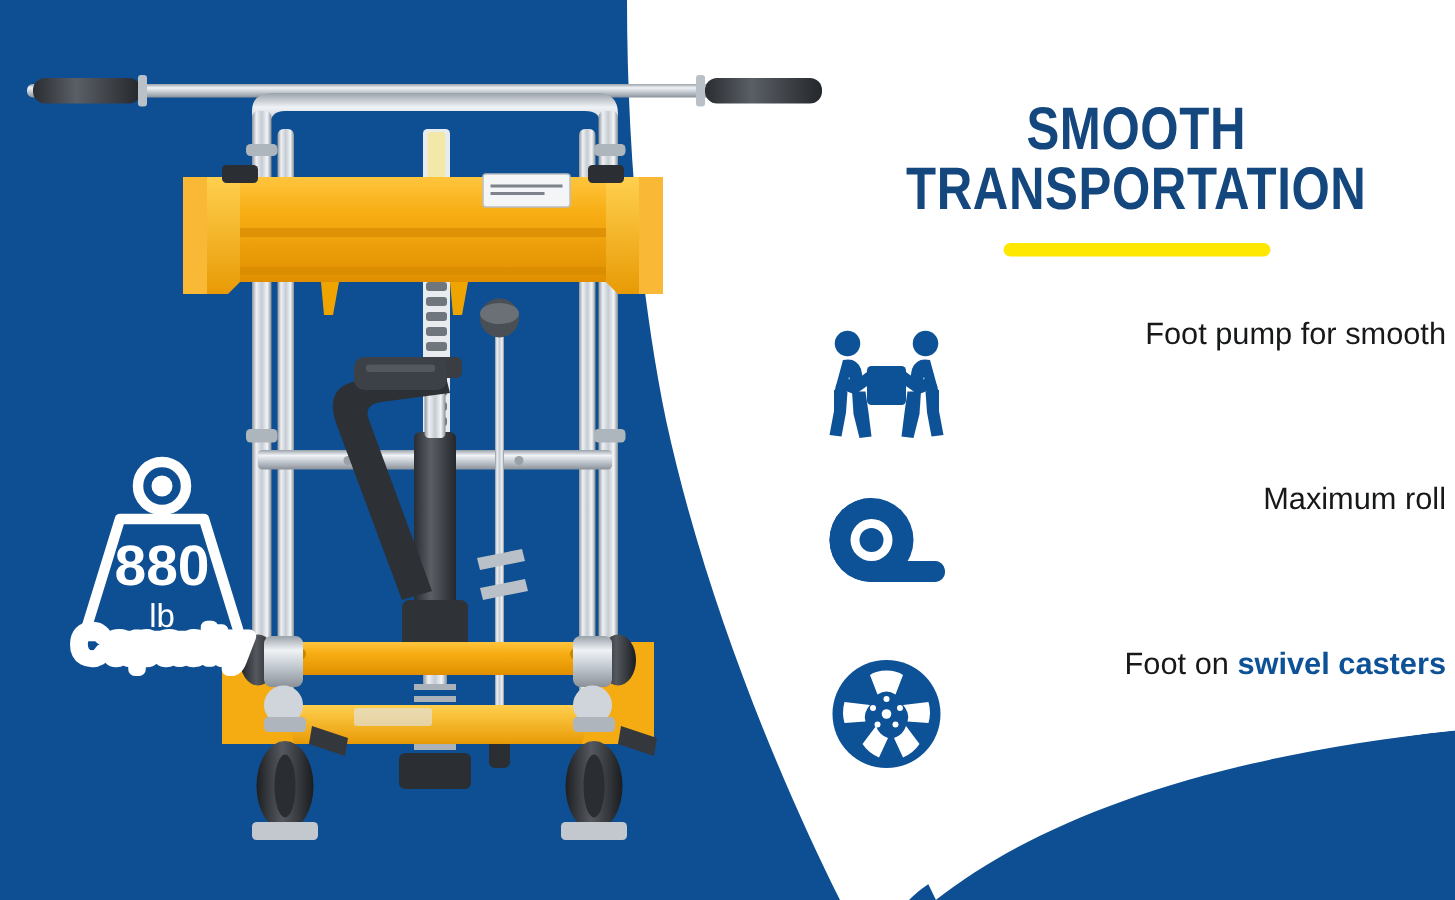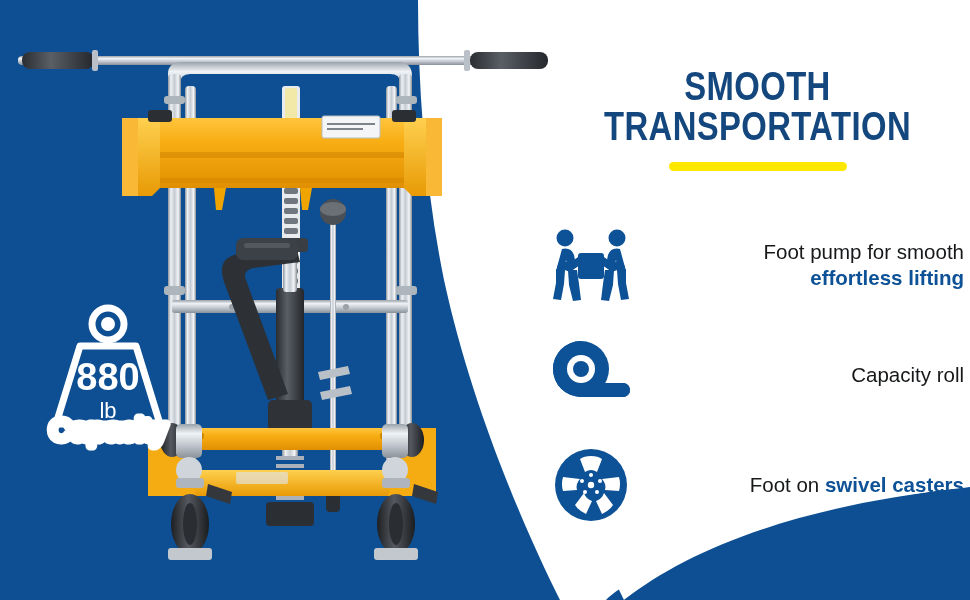--- a/index.html
+++ b/index.html
@@ -32,21 +32,21 @@
     white-space:nowrap;
   }
   .title-line.l2{font-size:40px;}
   .title-rule{
     margin:16px auto 0 auto;width:178px;height:9px;
     background:#ffe800;border-radius:5px;
   }
 
   .features{position:absolute;left:0;top:206px;width:425px;}
   .feature-row{
-    display:flex;align-items:center;
+    display:flex;align-items:flex-start;
     height:110px;
   }
   .feature-icon{
     width:92px;min-width:92px;height:92px;
     display:flex;align-items:center;justify-content:center;
   }
   .feature-text{
     flex:1;text-align:right;padding-right:6px;
     color:#16181a;font-size:20.5px;line-height:26px;
     font-family:"Liberation Sans","DejaVu Sans",sans-serif;
@@ -281,36 +281,35 @@
             <path d="M 14 20 q 9 -2 12 6 l 2 10 -8 3 -2 -8 -2 12 -8 -1 Z"></path>
             <path d="M 72 20 q -9 -2 -12 6 l -2 10 8 3 2 -8 2 12 8 -1 Z"></path>
             <path d="M 8 40 l 9 1 -1 14 -3 16 -8 -1 3 -16 Z"></path>
             <path d="M 20 41 l 9 0 2 14 2 16 -8 1 -4 -16 Z"></path>
             <path d="M 78 40 l -9 1 1 14 3 16 8 -1 -3 -16 Z"></path>
             <path d="M 66 41 l -9 0 -2 14 -2 16 8 1 4 -16 Z"></path>
           </svg>
         </div>
         <div class="feature-text">
           <span class="ft-line">Foot pump for smooth</span>
-          <span class="ft-line hl">effortless lifting</span>
         </div>
       </div>
 
       <div class="feature-row">
         <div class="feature-icon">
           <svg width="80" height="72" viewBox="0 0 80 72" fill="#0d5196">
             <path d="M 30 2 a 28 28 0 1 0 0 56 l 42 0 a 7 7 0 0 0 0 -14 l -42 0 a 14 14 0 1 1 0 -28 a 28 28 0 0 1 0 -14 Z"></path>
             <circle cx="30" cy="30" r="28"></circle>
             <circle cx="30" cy="30" r="14" fill="#ffffff"></circle>
             <circle cx="30" cy="30" r="8"></circle>
             <path d="M 30 44 l 42 0 a 7 7 0 0 1 0 14 l -42 0 Z"></path>
           </svg>
         </div>
         <div class="feature-text">
-          <span class="ft-line">Capacity roll</span>
+          <span class="ft-line">Maximum roll</span>
         </div>
       </div>
 
       <div class="feature-row">
         <div class="feature-icon">
           <svg width="76" height="76" viewBox="0 0 76 76">
             <circle cx="38" cy="38" r="36" fill="#0d5196"></circle>
             <g fill="#ffffff">
               <circle cx="38" cy="38" r="3.2"></circle>
               <circle cx="38" cy="28" r="2"></circle>

